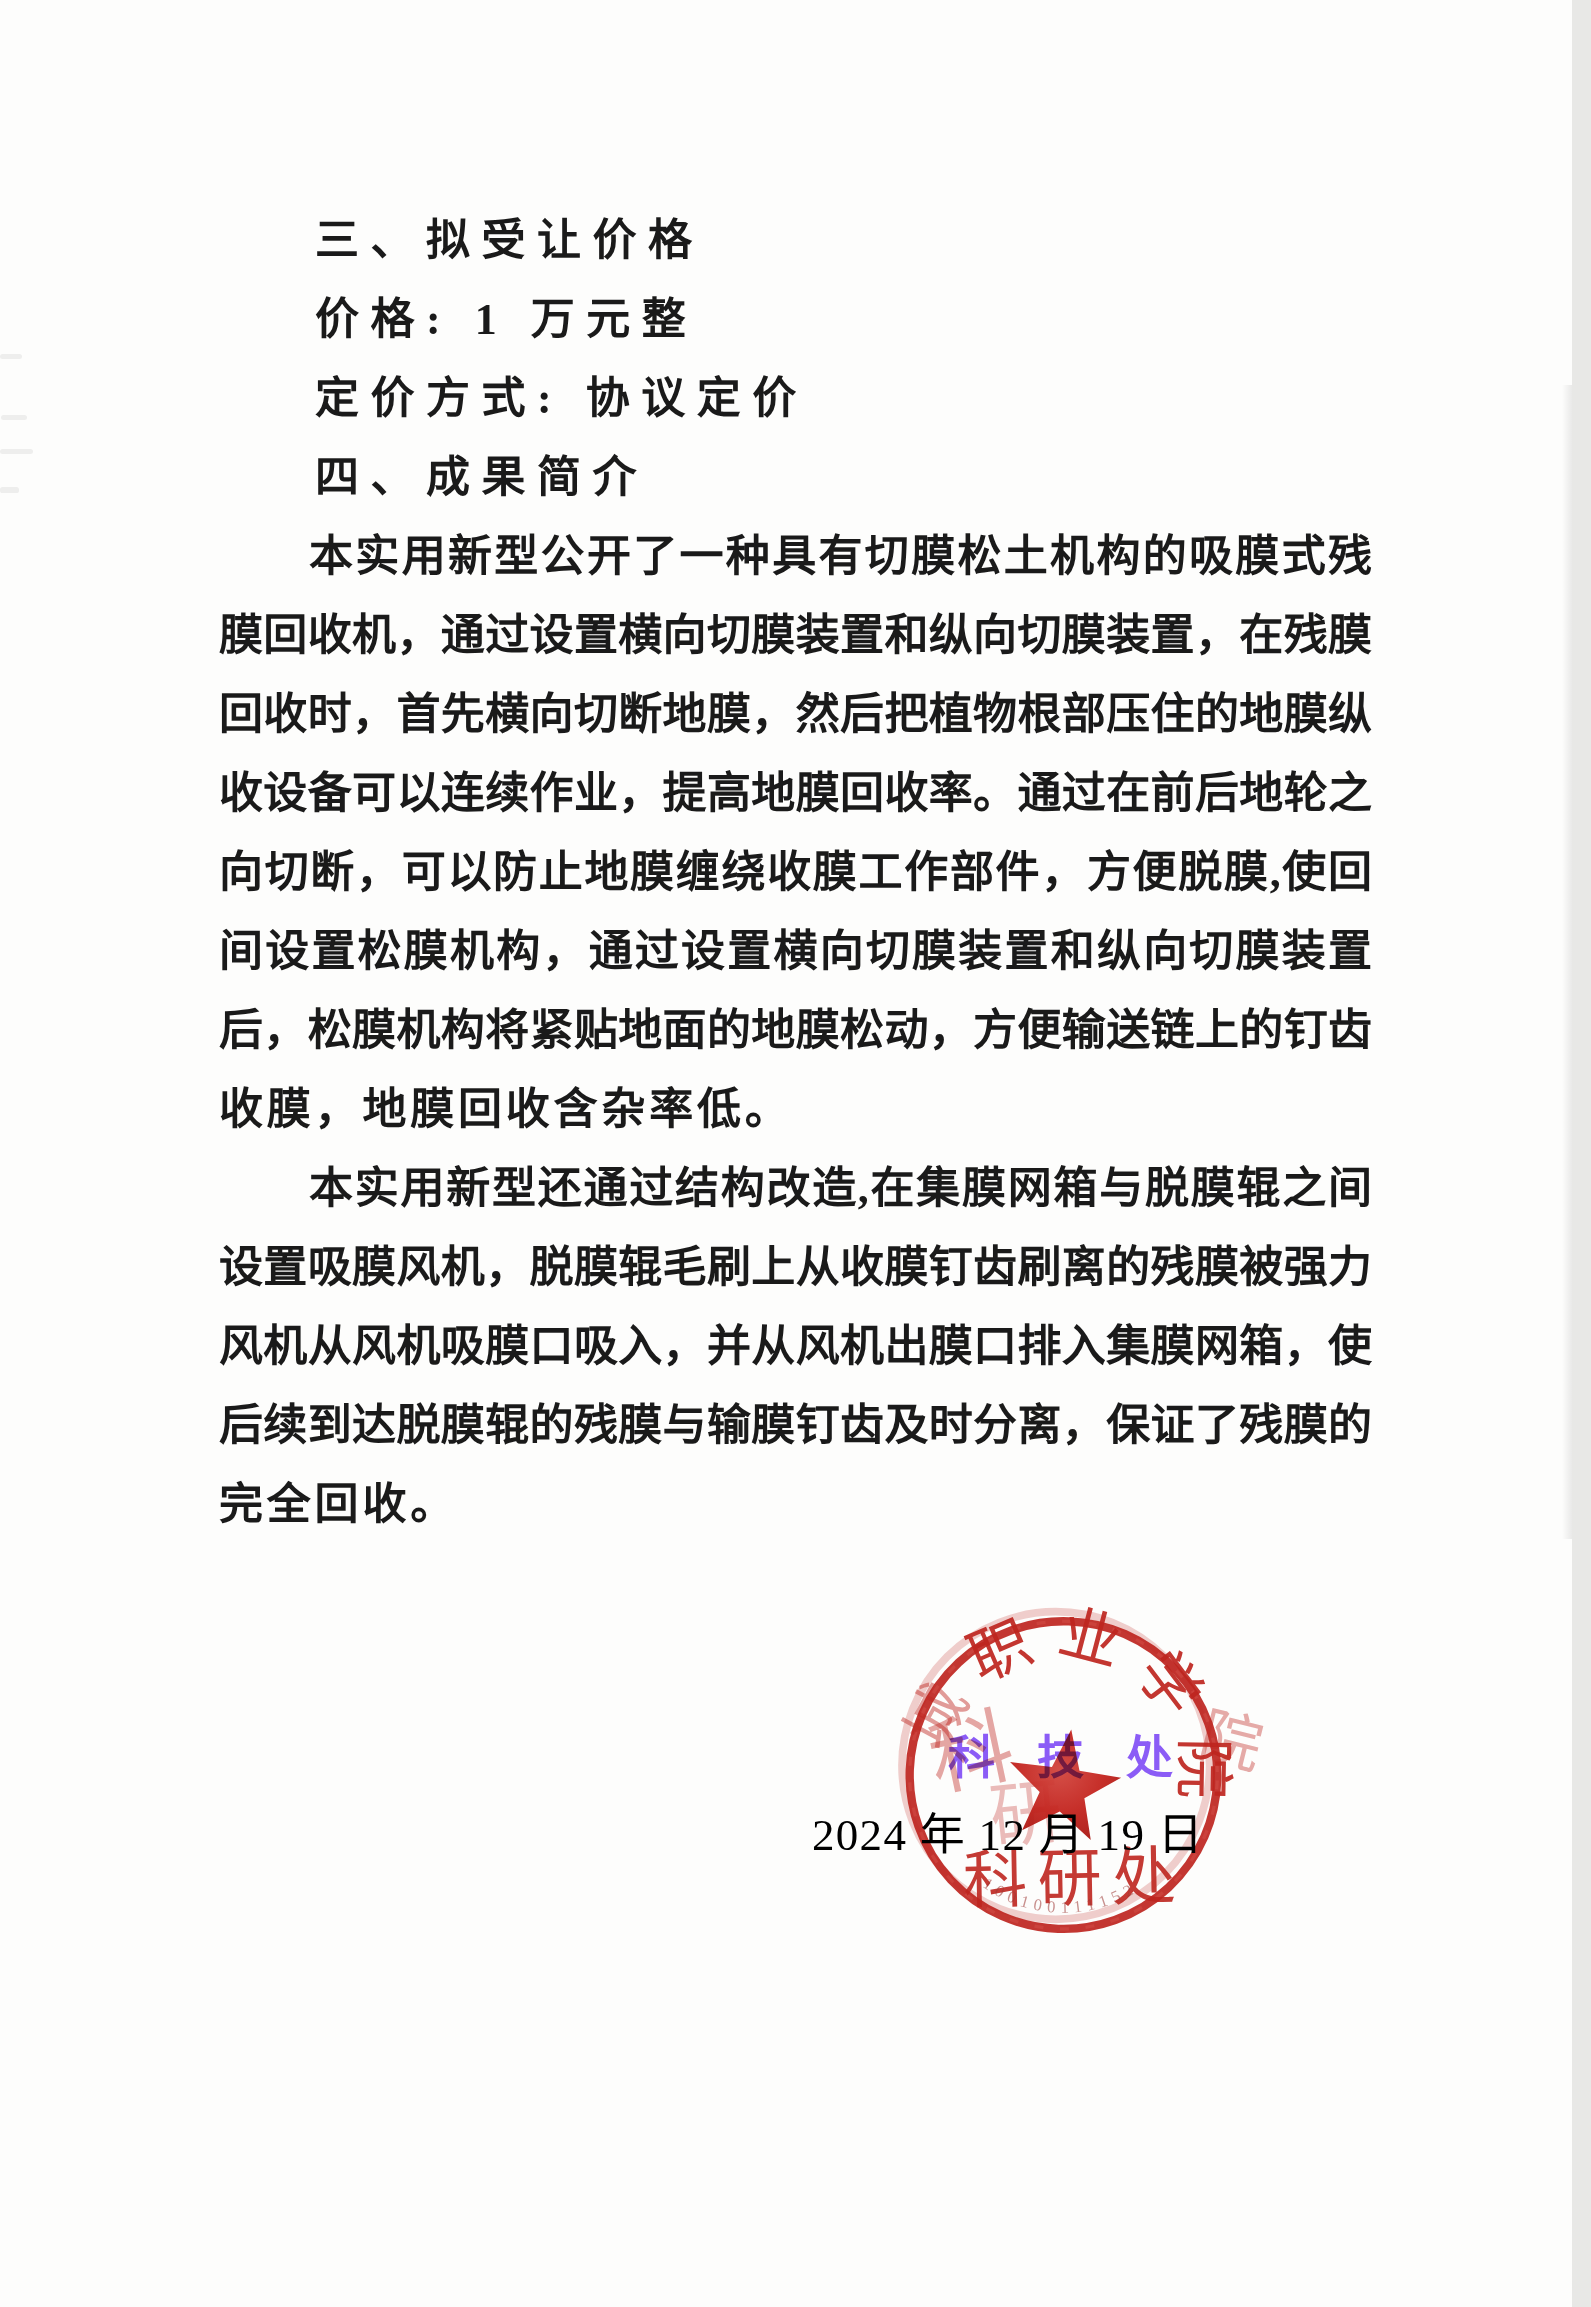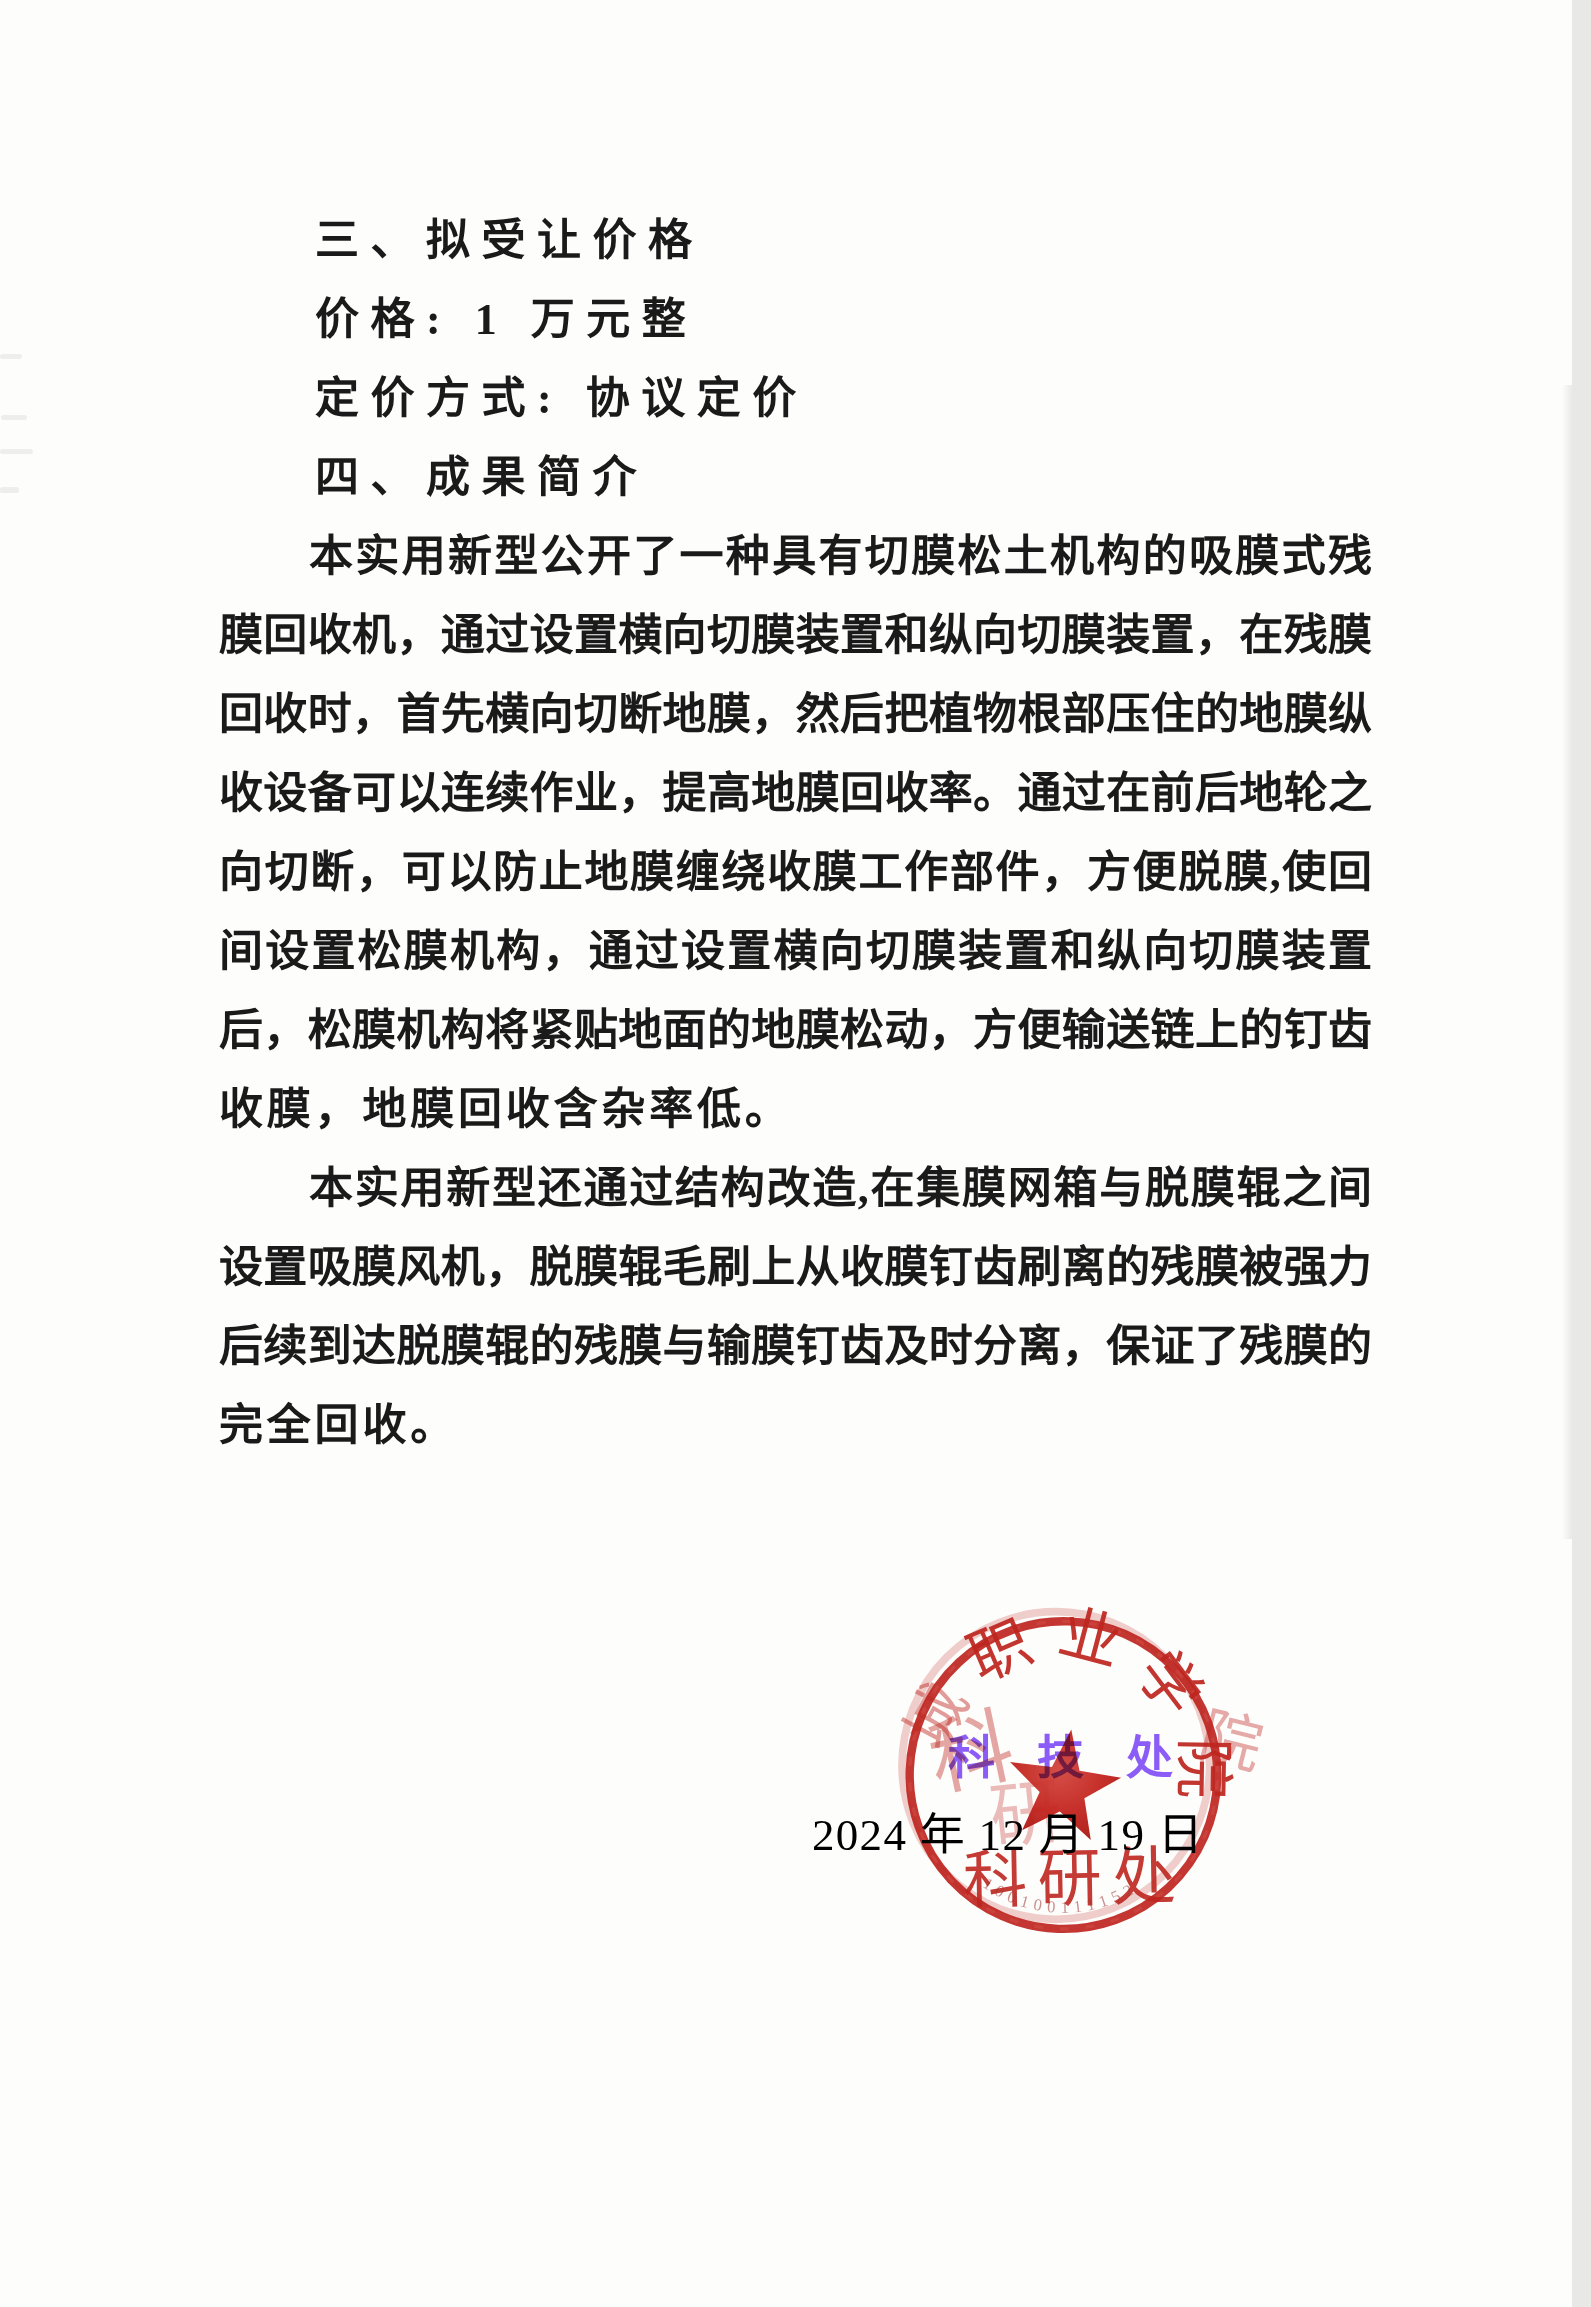--- a/index.html
+++ b/index.html
@@ -84,20 +84,21 @@
     <div class="line">膜回收机，通过设置横向切膜装置和纵向切膜装置，在残膜</div>
     <div class="line">回收时，首先横向切断地膜，然后把植物根部压住的地膜纵</div>
     <div class="line">收设备可以连续作业，提高地膜回收率。通过在前后地轮之</div>
     <div class="line">向切断，可以防止地膜缠绕收膜工作部件，方便脱膜,使回</div>
     <div class="line">间设置松膜机构，通过设置横向切膜装置和纵向切膜装置</div>
     <div class="line">后，松膜机构将紧贴地面的地膜松动，方便输送链上的钉齿</div>
     <div class="line short">收膜，地膜回收含杂率低。</div>
 
     <div class="line first">本实用新型还通过结构改造,在集膜网箱与脱膜辊之间</div>
     <div class="line">设置吸膜风机，脱膜辊毛刷上从收膜钉齿刷离的残膜被强力</div>
+    <div class="line">风机从风机吸膜口吸入，并从风机出膜口排入集膜网箱，使</div>
     <div class="line">后续到达脱膜辊的残膜与输膜钉齿及时分离，保证了残膜的</div>
     <div class="line short">完全回收。</div>
   </div>
 
   <div class="dept-overprint">科技处</div>
   <div class="date-line">2024 年 12 月 19 日</div>
 
   <svg class="seal" viewBox="0 0 660 660">
     <defs>
       <radialGradient id="starGrad" cx="45%" cy="40%" r="70%">

